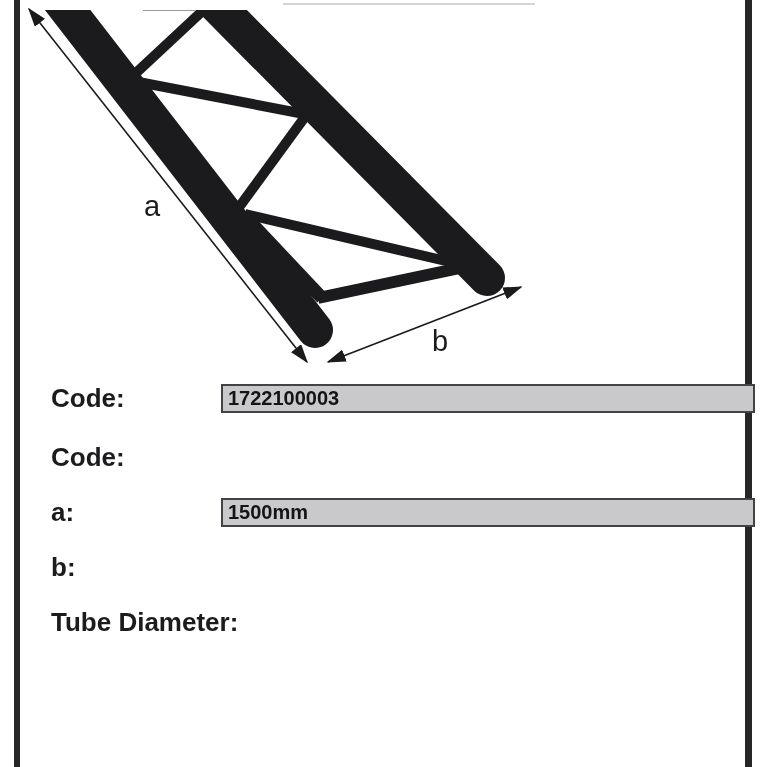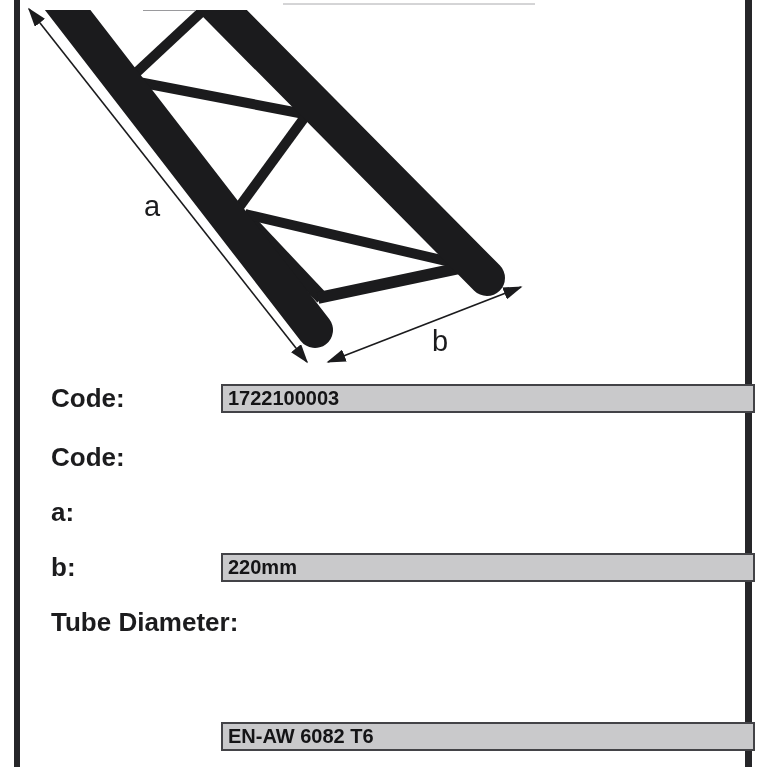--- a/index.html
+++ b/index.html
@@ -82,29 +82,28 @@
   <span class="lbl">Code:</span>
   <div class="field">1722100003</div>
 </div>
 
 <div class="row" style="top:443px">
   <span class="lbl">Code:</span>
 </div>
 
 <div class="row" style="top:498px">
   <span class="lbl">a:</span>
+  <div class="field">1500mm</div>
 </div>
 
 <div class="row" style="top:553px">
   <span class="lbl">b:</span>
-  <div class="field">220mm</div>
 </div>
 
 <div class="row" style="top:608px">
   <span class="lbl">Tube Diameter:</span>
 </div>
 
 <div class="row" style="top:663px">
 </div>
 
 <div class="row" style="top:722px">
-  <div class="field">EN-AW 6082 T6</div>
 </div>
 
 </body></html>

